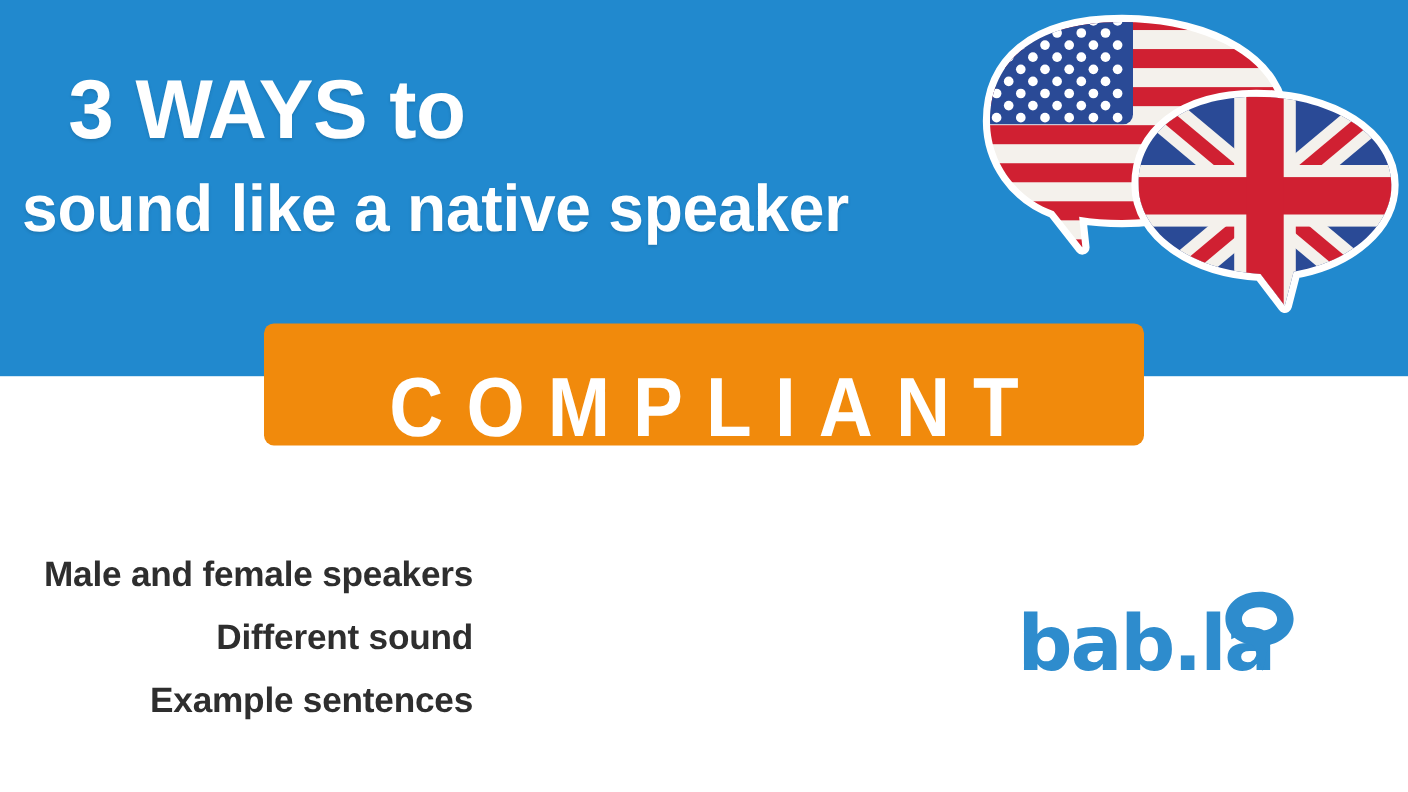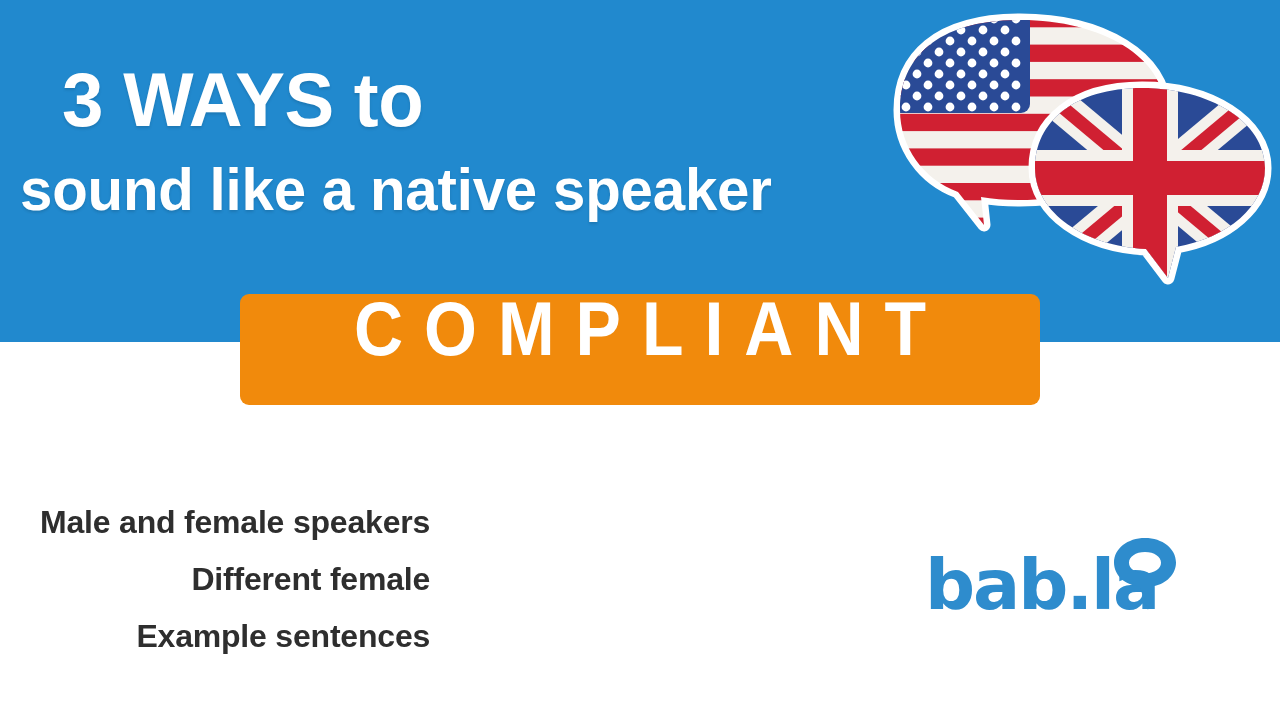--- a/index.html
+++ b/index.html
@@ -73,21 +73,21 @@
   .word-banner {
     position: absolute;
     left: 240px;
     top: 294px;
     width: 800px;
     height: 111px;
     background: #f18a0c;
     border-radius: 9px;
     z-index: 8;
     display: flex;
-    align-items: flex-start;
+    align-items: flex-end;
     justify-content: center;
   }
   .word-banner-text {
     font-family: "Liberation Sans Narrow", "Liberation Sans", sans-serif;
     font-weight: bold;
     font-size: 68px;
     line-height: 68px;
     letter-spacing: 21px;
     text-indent: 21px;
     color: #ffffff;
@@ -299,21 +299,21 @@
     <div class="headline-main">3 WAYS to</div>
     <div class="headline-sub">sound like a native speaker</div>
   </div>
 
   <div class="word-banner">
     <div class="word-banner-text">COMPLIANT</div>
   </div>
 
   <div class="feature-list">
     <div class="feature-item">Male and female speakers</div>
-    <div class="feature-item">Different female</div>
+    <div class="feature-item">Different sound</div>
     <div class="feature-item">Example sentences</div>
   </div>
 
   <div class="logo">
     <div class="logo-word">bab.la</div>
     <div class="logo-bubble">
       <svg width="66" height="78" viewBox="0 0 66 78" xmlns="http://www.w3.org/2000/svg">
         <path d="M33,2 C50.5,2 64,12.6 64,26.5 C64,38.2 54.4,47.8 41.2,50.4
                  L36,74 L27.5,50.6 C12.6,48.9 2,39.0 2,26.5 C2,12.6 15.5,2 33,2 Z
                  M33,16 C23.6,16 17,20.8 17,26.7 C17,32.6 23.6,37.4 33,37.4

